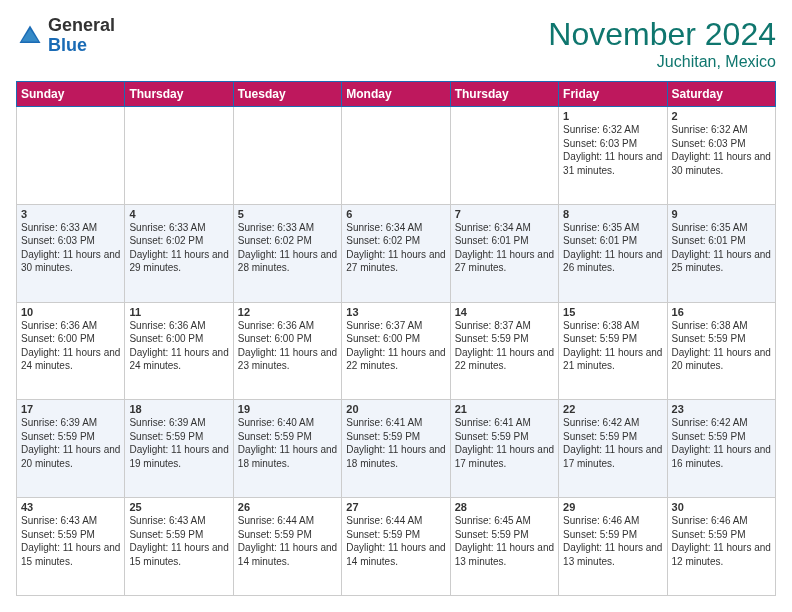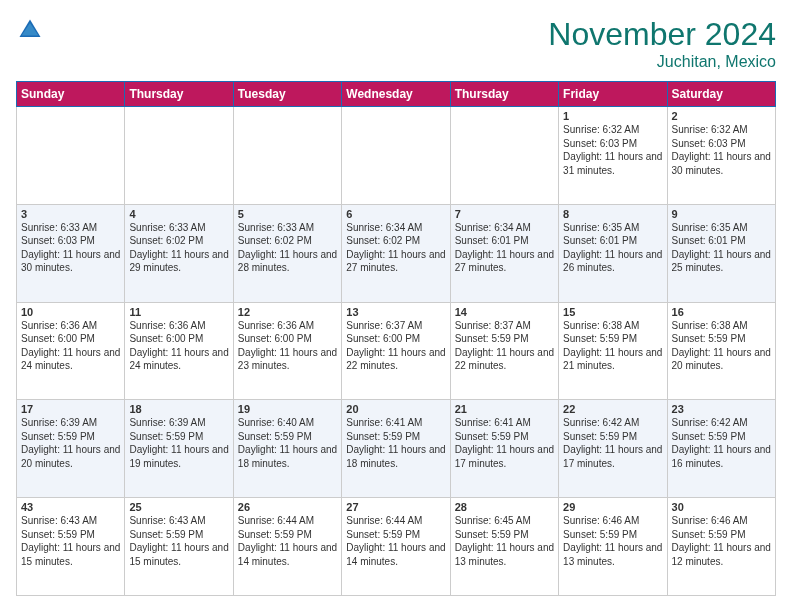--- a/index.html
+++ b/index.html
@@ -105,34 +105,38 @@
 </head>
 <body>
 
 <div class="page">
   <div class="header">
     <div class="logo">
       <svg class="logo-icon" viewBox="0 0 40 40">
         <polygon points="20,5 35,30 5,30" fill="#1a6bb5"></polygon>
         <polygon points="20,10 32,28 8,28" fill="#4a9fd4" opacity="0.6"></polygon>
       </svg>
+      <div class="logo-text">
+        <span class="logo-general">General</span>
+        <span class="logo-blue">Blue</span>
+      </div>
     </div>
     <div class="title-area">
       <div class="month-title">November 2024</div>
       <div class="subtitle">Juchitan, Mexico</div>
     </div>
   </div>
 
   <table class="calendar">
     <thead>
       <tr>
         <th>Sunday</th>
         <th>Thursday</th>
         <th>Tuesday</th>
-        <th>Wednesday</th>
+        <th>Monday</th>
         <th>Thursday</th>
         <th>Friday</th>
         <th>Saturday</th>
       </tr>
     </thead>
     <tbody id="calendar-body">
     <tr>
           <td class="empty-cell"></td>
           <td class="empty-cell"></td>
           <td class="empty-cell"></td>

